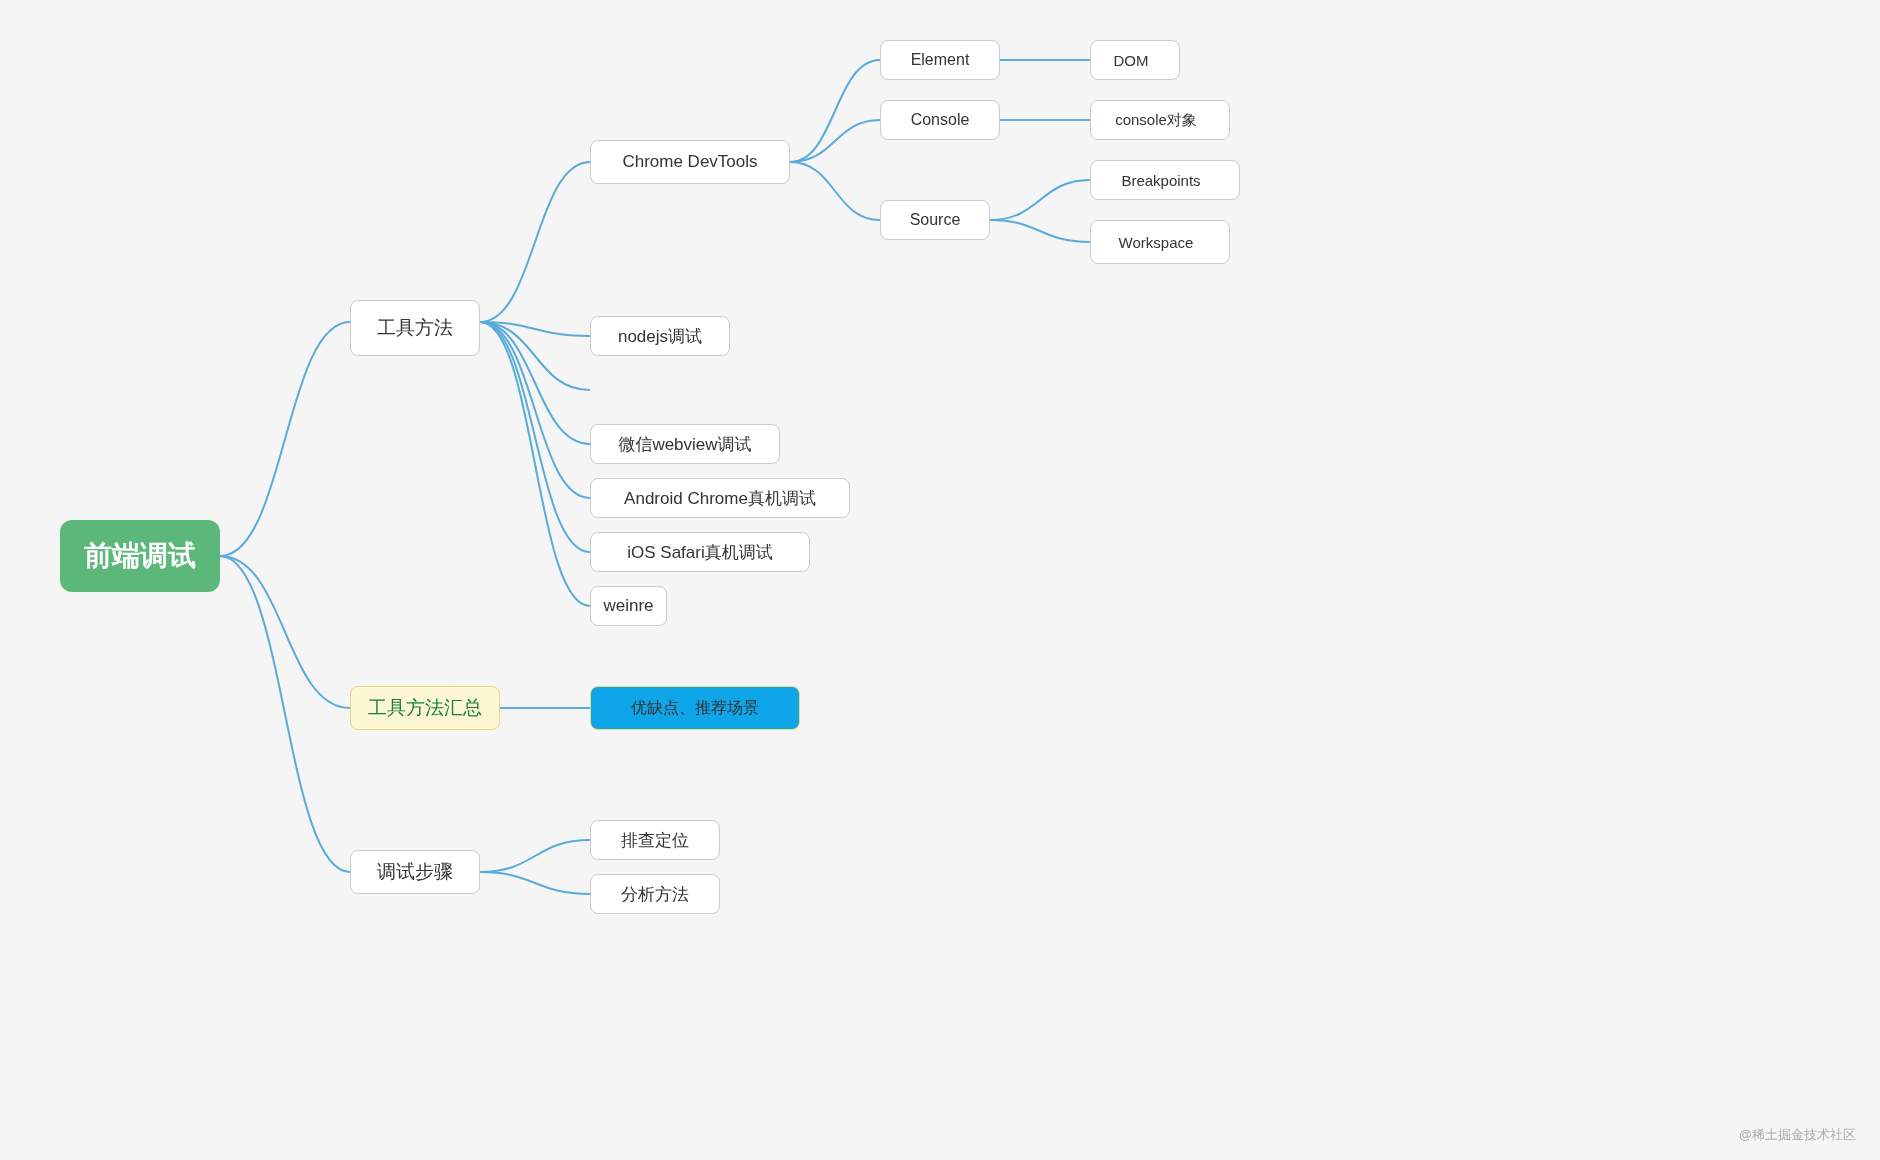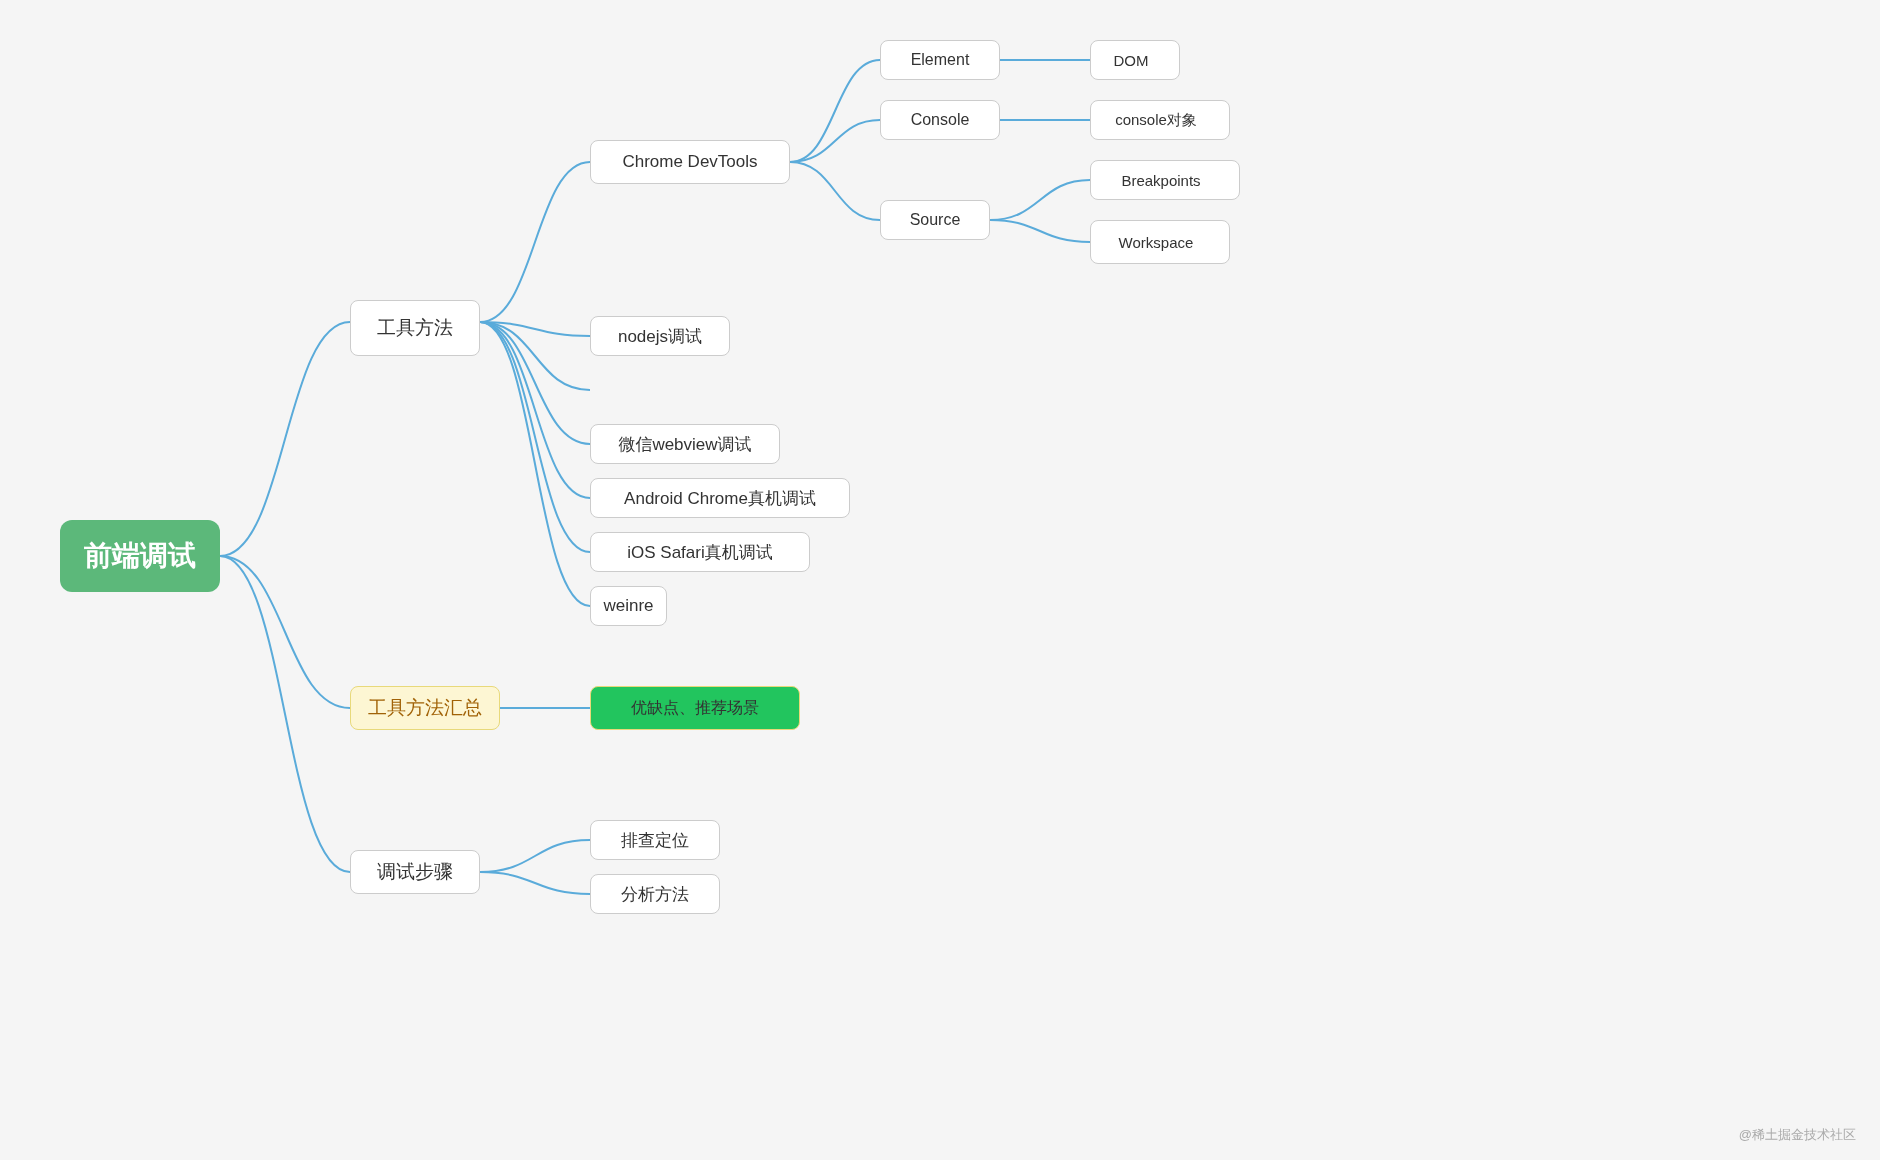--- a/index.html
+++ b/index.html
@@ -44,38 +44,38 @@
       border-radius: 12px;
     }
     .node-l1 {
       background: #fff;
       color: #333;
       border: 1.5px solid #ccc;
       font-size: 19px;
     }
     .node-l1-yellow {
       background: #fdf6d3;
-      color: #a16207;
+      color: #15803d;
       border: 1.5px solid #e8d97a;
       font-size: 19px;
     }
     .node-l2 {
       background: #fff;
       color: #333;
       border: 1.5px solid #ccc;
       font-size: 17px;
     }
     .node-l3 {
       background: #fff;
       color: #333;
       border: 1.5px solid #ccc;
       font-size: 16px;
     }
     .node-l3-yellow {
-      background: #22c55e;
+      background: #0ea5e9;
       color: #333;
       border: 1.5px solid #e8d97a;
       font-size: 16px;
     }
     .node-l4 {
       background: #fff;
       color: #333;
       border: 1.5px solid #ccc;
       font-size: 15px;
       padding-left: 10px;

